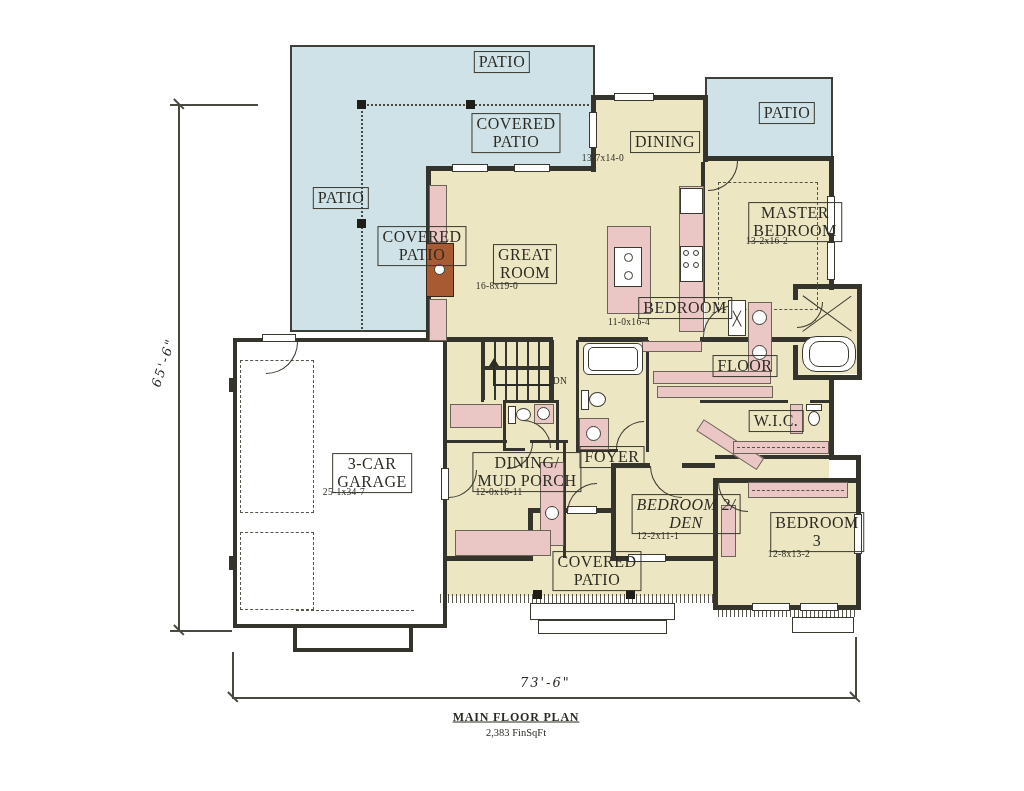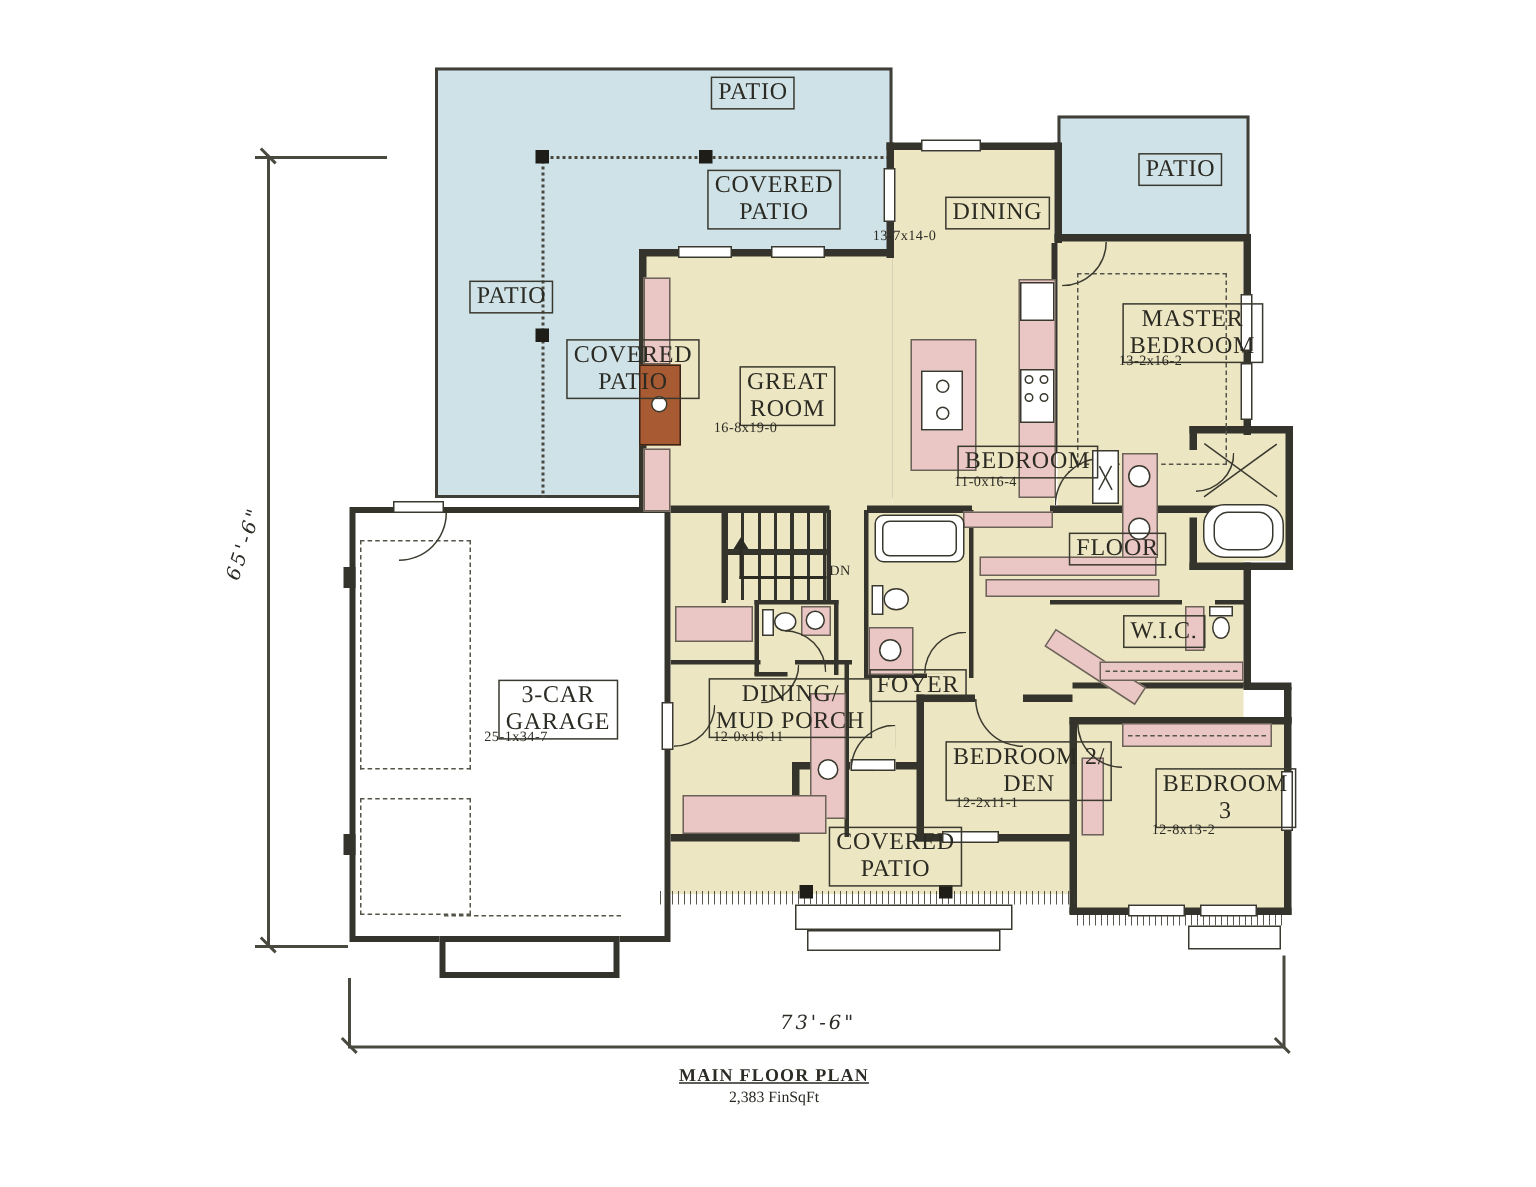--- a/index.html
+++ b/index.html
@@ -263,21 +263,21 @@
   <div class="x plain" style="left:767px;top:241px;">13-2x16-2</div>
 
   <div class="x rlabel" style="left:497px;top:264px;">
     <div>GREAT</div>
     <div>ROOM</div>
     </div>
   <div class="x plain" style="left:497px;top:286px;">16-8x19-0</div>
 
   <div class="x rlabel" style="left:657px;top:308px;">
     <span>BEDROOM</span></div>
-  <div class="x plain" style="left:657px;top:322px;">11-0x16-4</div>
+  <div class="x plain" style="left:629px;top:322px;">11-0x16-4</div>
 
   <div class="x rlabel" style="left:717px;top:366px;">
     <span>FLOOR</span></div>
 
   <div class="x rlabel" style="left:748px;top:421px;">
     <span>W.I.C.</span></div>
 
   <div class="x rlabel" style="left:344px;top:473px;">
     <div>3-CAR</div>
     <div>GARAGE</div>
@@ -286,21 +286,21 @@
 
   <div class="x rlabel" style="left:499px;top:472px;">
     <div>DINING/</div>
     <div>MUD PORCH</div>
     </div>
   <div class="x plain" style="left:499px;top:492px;">12-0x16-11</div>
 
   <div class="x rlabel" style="left:584px;top:457px;">
     <span>FOYER</span></div>
 
-  <div class="x rlabel" style="left:658px;top:514px;">
+  <div class="x rlabel" style="left:658px;top:514px;font-style:italic;">
     <div>BEDROOM 2/</div>
     <div>DEN</div>
     </div>
   <div class="x plain" style="left:658px;top:536px;">12-2x11-1</div>
 
   <div class="x rlabel" style="left:789px;top:532px;">
     <div>BEDROOM</div>
     <div>3</div>
     </div>
   <div class="x plain" style="left:789px;top:554px;">12-8x13-2</div>

